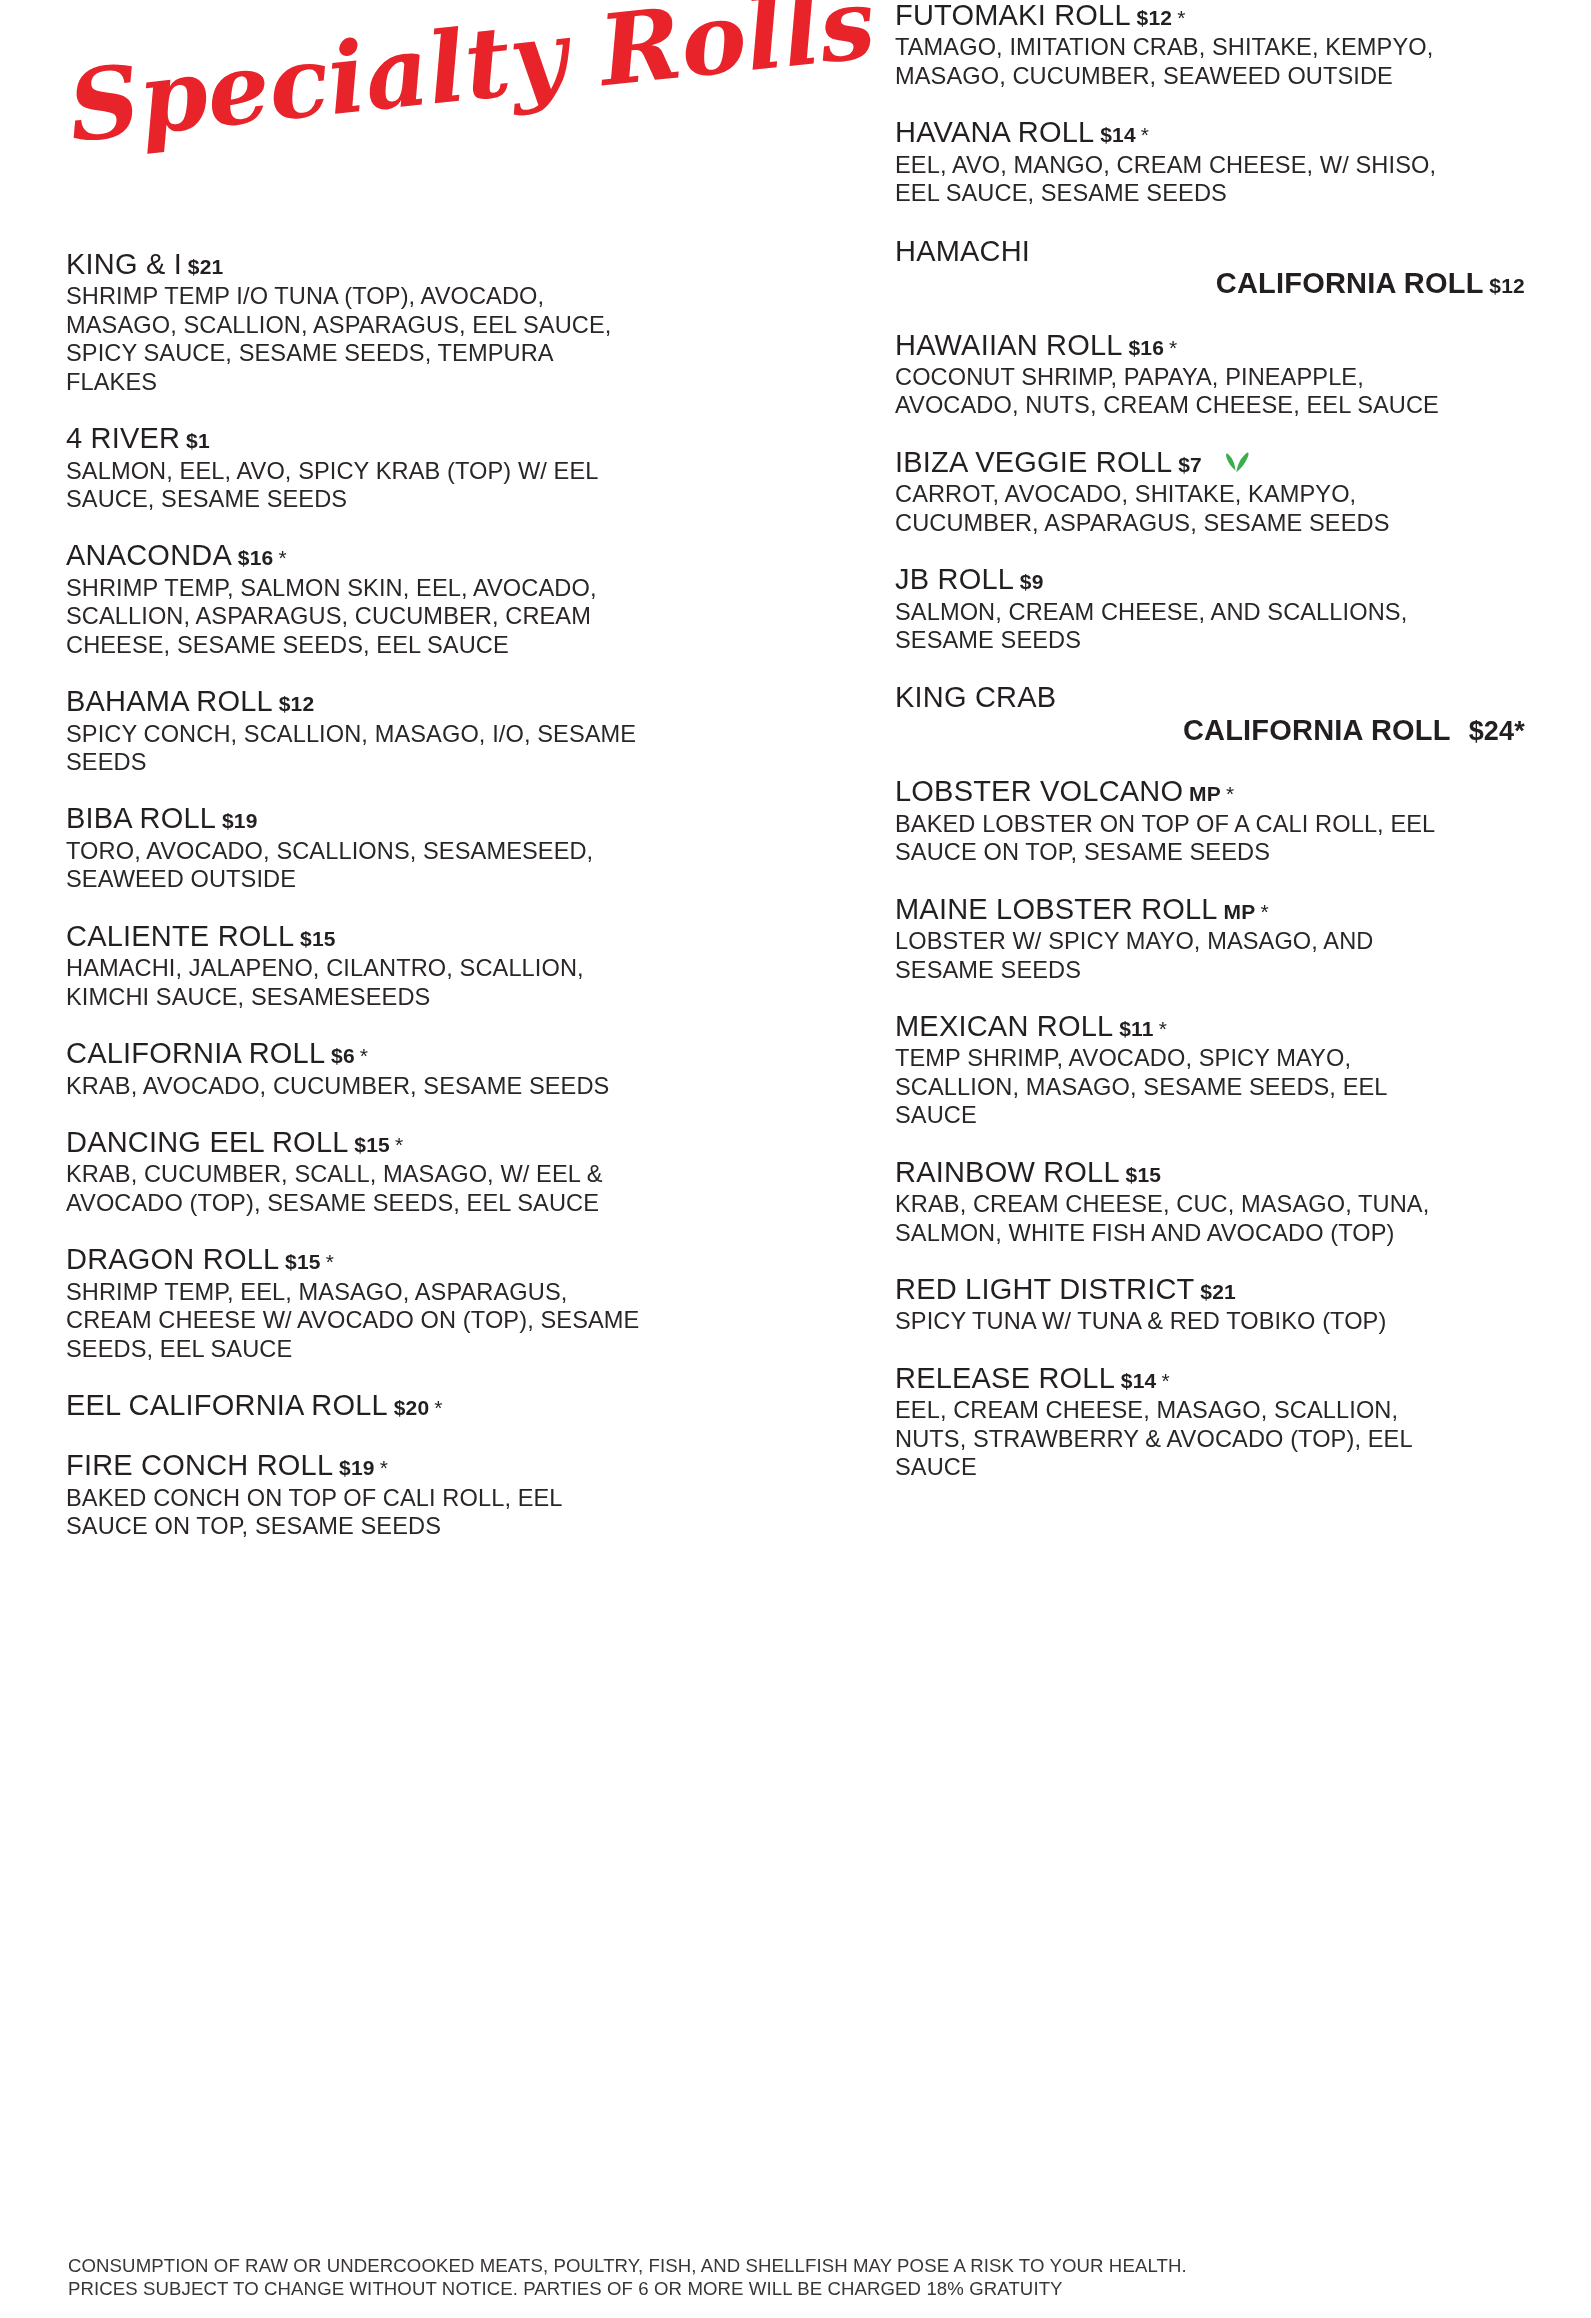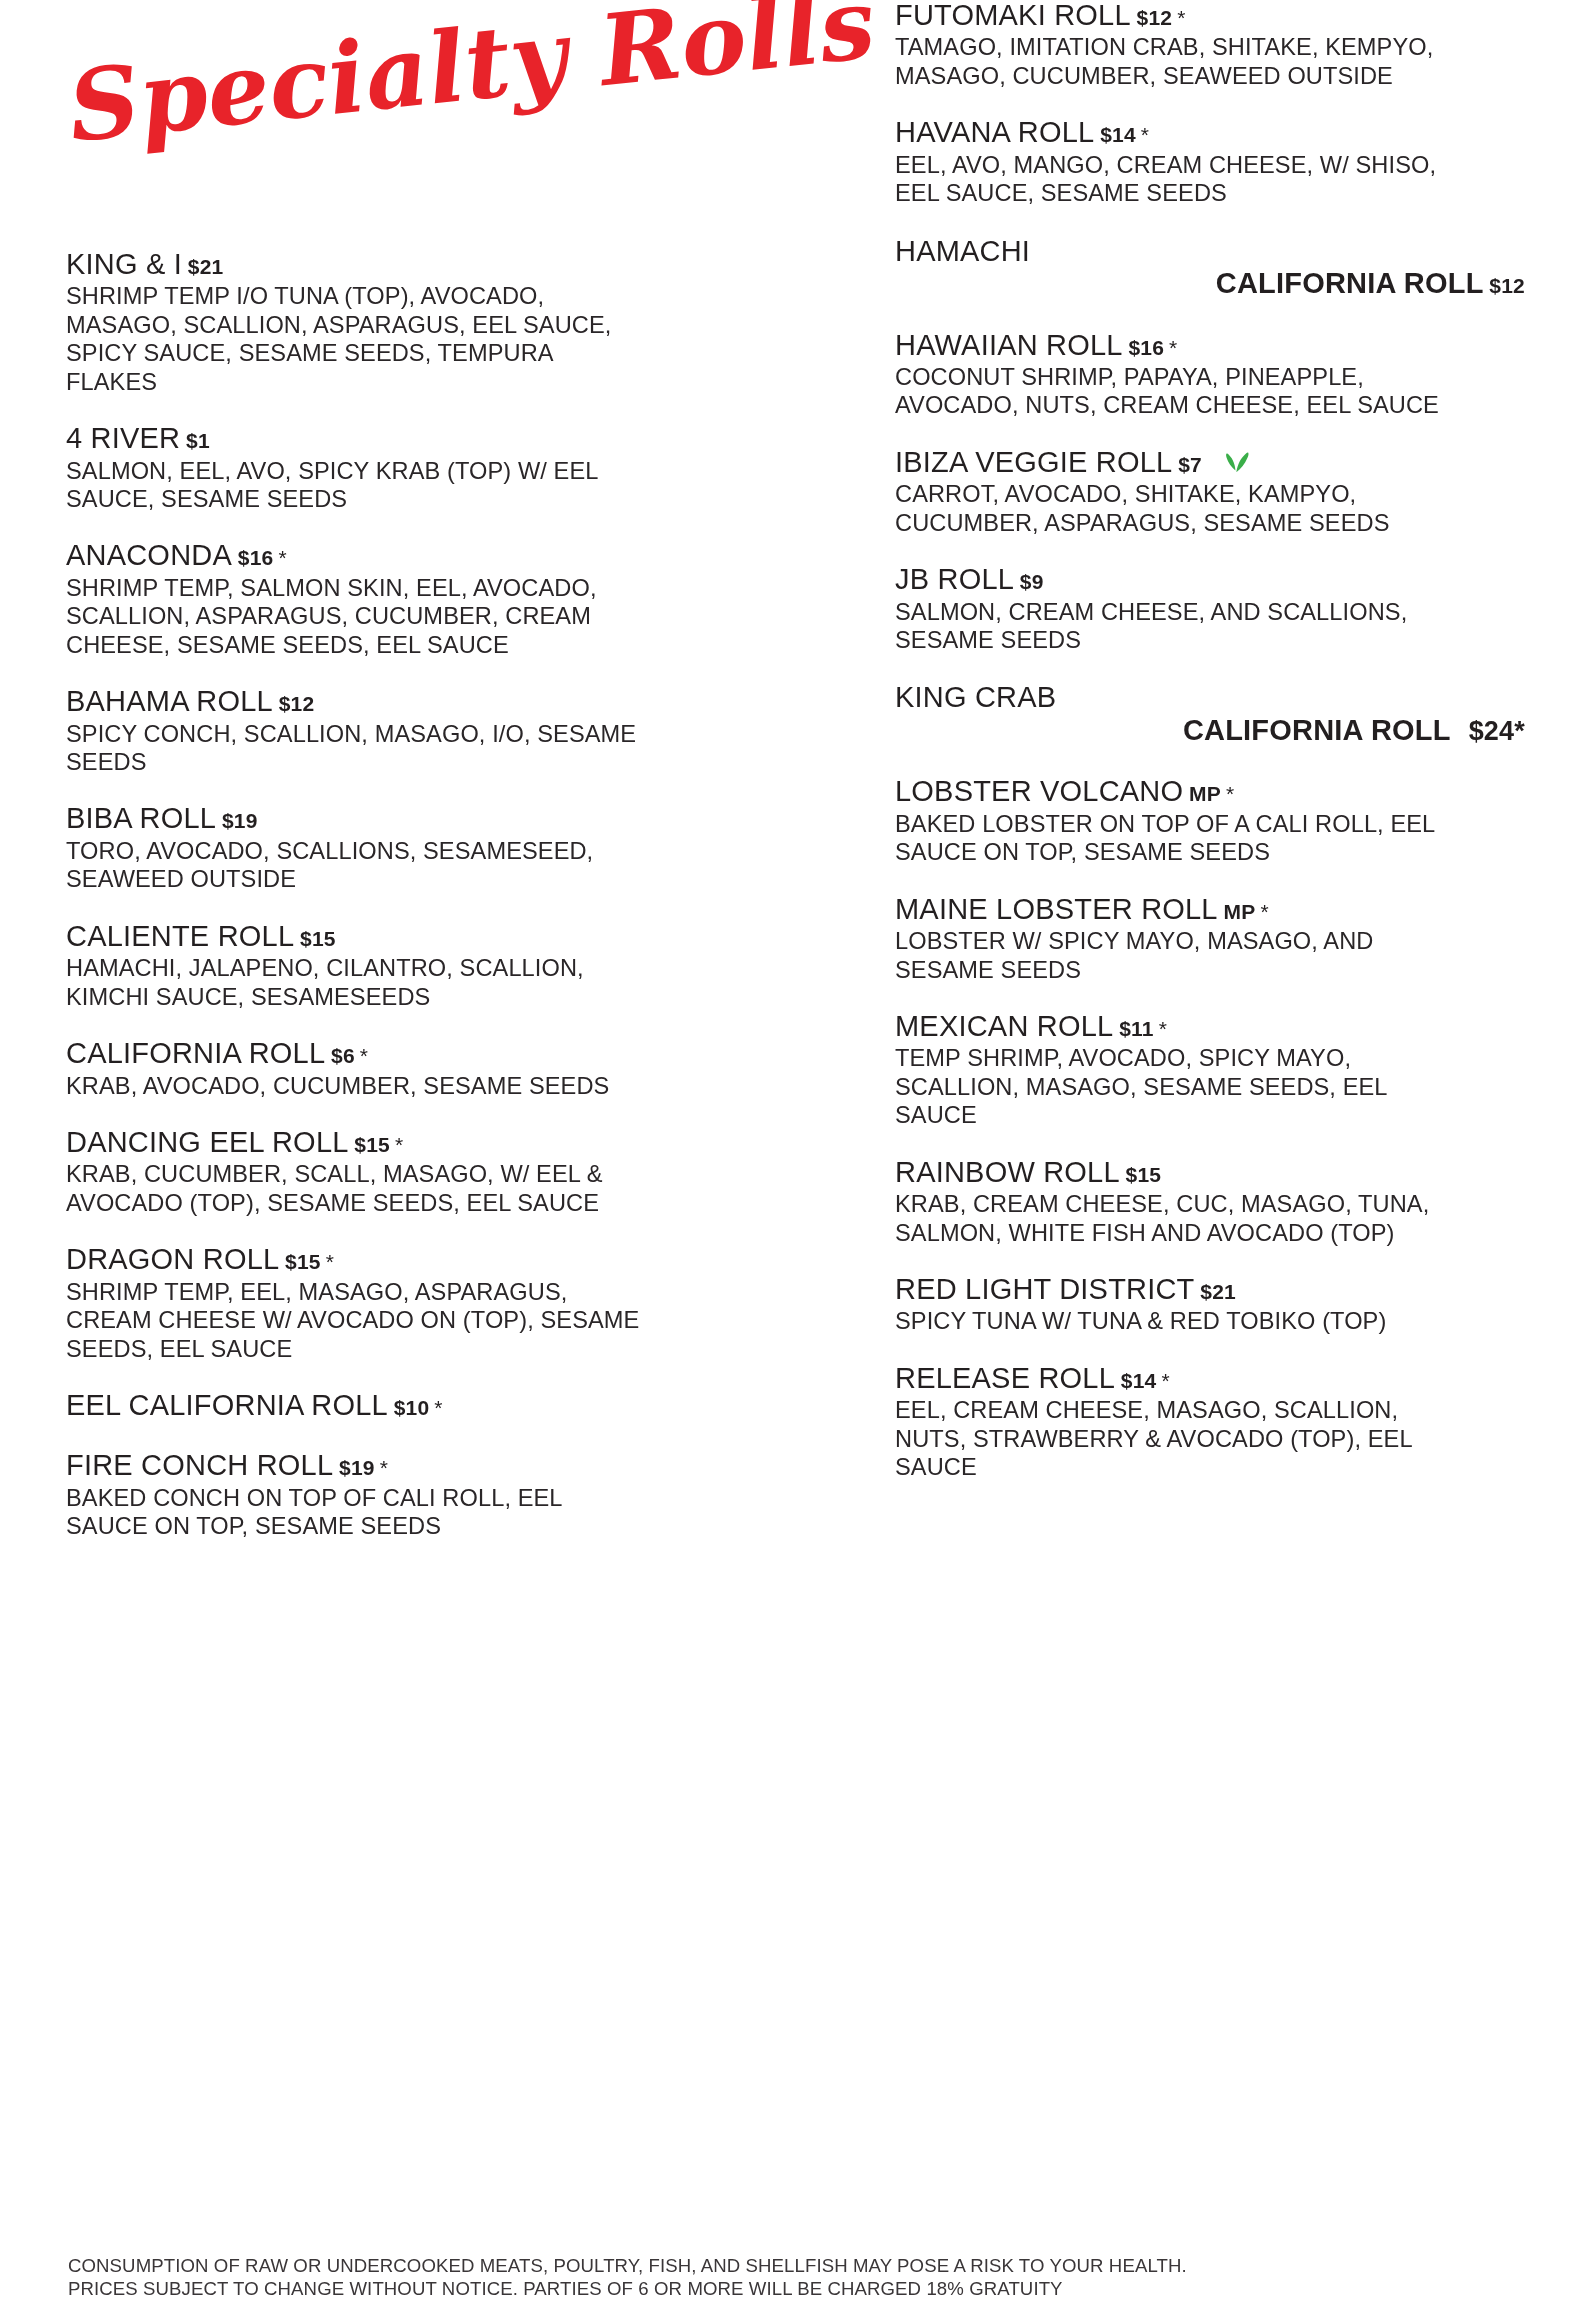--- a/index.html
+++ b/index.html
@@ -188,21 +188,21 @@
           </div>
           <div class="item">
             <div class="item-head"><span class="item-name">DANCING EEL ROLL</span><span class="item-price">$15</span><span class="item-star">*</span></div>
             <p class="item-desc">KRAB, CUCUMBER, SCALL, MASAGO, W/ EEL &amp; AVOCADO (TOP), SESAME SEEDS, EEL SAUCE</p>
           </div>
           <div class="item">
             <div class="item-head"><span class="item-name">DRAGON ROLL</span><span class="item-price">$15</span><span class="item-star">*</span></div>
             <p class="item-desc">SHRIMP TEMP, EEL, MASAGO, ASPARAGUS, CREAM CHEESE W/ AVOCADO ON (TOP), SESAME SEEDS, EEL SAUCE</p>
           </div>
           <div class="item no-desc">
-            <div class="item-head"><span class="item-name">EEL CALIFORNIA ROLL</span><span class="item-price">$10</span><span class="item-star">*</span></div>
+            <div class="item-head"><span class="item-name">EEL CALIFORNIA ROLL</span><span class="item-price">$20</span><span class="item-star">*</span></div>
           </div>
           <div class="item">
             <div class="item-head"><span class="item-name">FIRE CONCH ROLL</span><span class="item-price">$19</span><span class="item-star">*</span></div>
             <p class="item-desc">BAKED CONCH ON TOP OF CALI ROLL, EEL SAUCE ON TOP, SESAME SEEDS</p>
           </div>
         </div>
     </div>
 
     <div class="col col-right">
       <div id="right-items">

